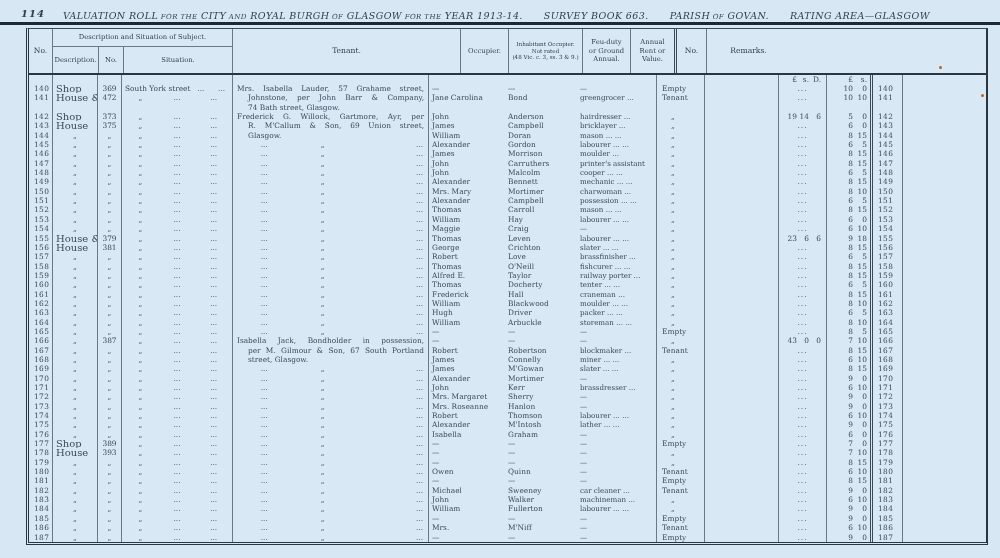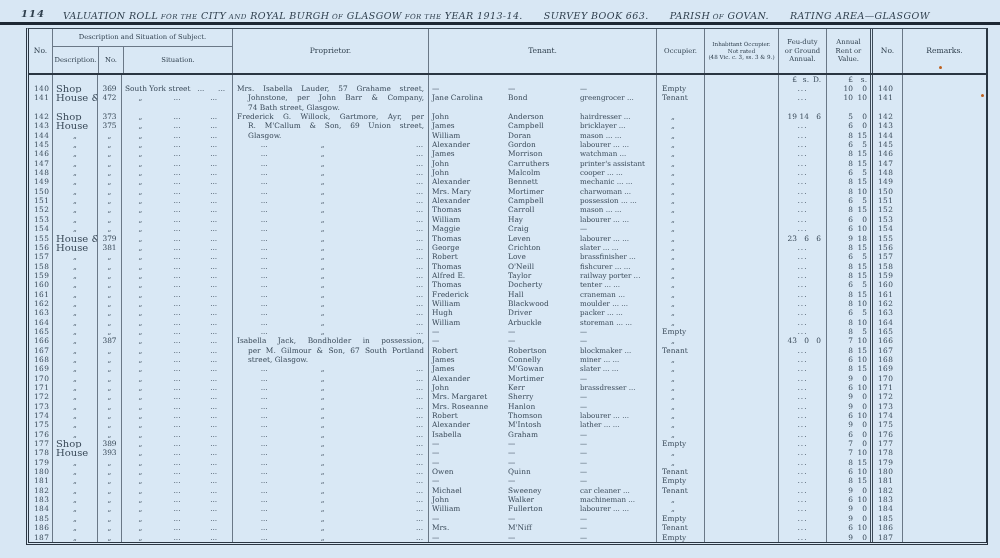--- a/index.html
+++ b/index.html
@@ -105,23 +105,20 @@
           <span>No.</span>
         </div>
       <div class="c hgroup" style="width:180px;">
         <div class="hgrouptop small">Description and Situation of Subject.</div>
         <div class="hgroupbot">
           <div class="hsub hs1 small">Description.</div>
           <div class="hsub hs2 small">No.</div>
           <div class="hsub hs3 small">Situation.</div>
         </div>
       </div>
-      <div class="c c5 hcell">
-          <span>Proprietor.</span>
-        </div>
       <div class="c c6 hcell">
           <span>Tenant.</span>
         </div>
       <div class="c c7 hcell small">
           <span>Occupier.</span>
         </div>
       <div class="c c8 hcell tiny">
         <span>Inhabitant Occupier.</span>
         <span>Not rated</span>
         <span>(48 Vic. c. 3, ss. 3 &amp; 9.)</span>
@@ -347,21 +344,21 @@
             <span class="">...</span>
           </div>
           <div class="c cell c5 propd">
             <span class="p1">...</span>
             <span class="p2">„</span>
             <span class="p3">...</span>
           </div>
           <div class="c cell c6 ten">
             <span class="tf">James</span>
             <span class="ts">Morrison</span>
-            <span class="toc">watchman ...</span>
+            <span class="toc">moulder ...</span>
           </div>
           <div class="c cell c7 occd">„</div>
           <div class="c cell c8"></div>
           <div class="c cell c9 dots">...</div>
           <div class="c cell c10 money">
             <span class="r1">8</span>
             <span class="r2">15</span>
           </div>
           <div class="c cell c11 num">146</div>
           <div class="c cell c12"></div>

